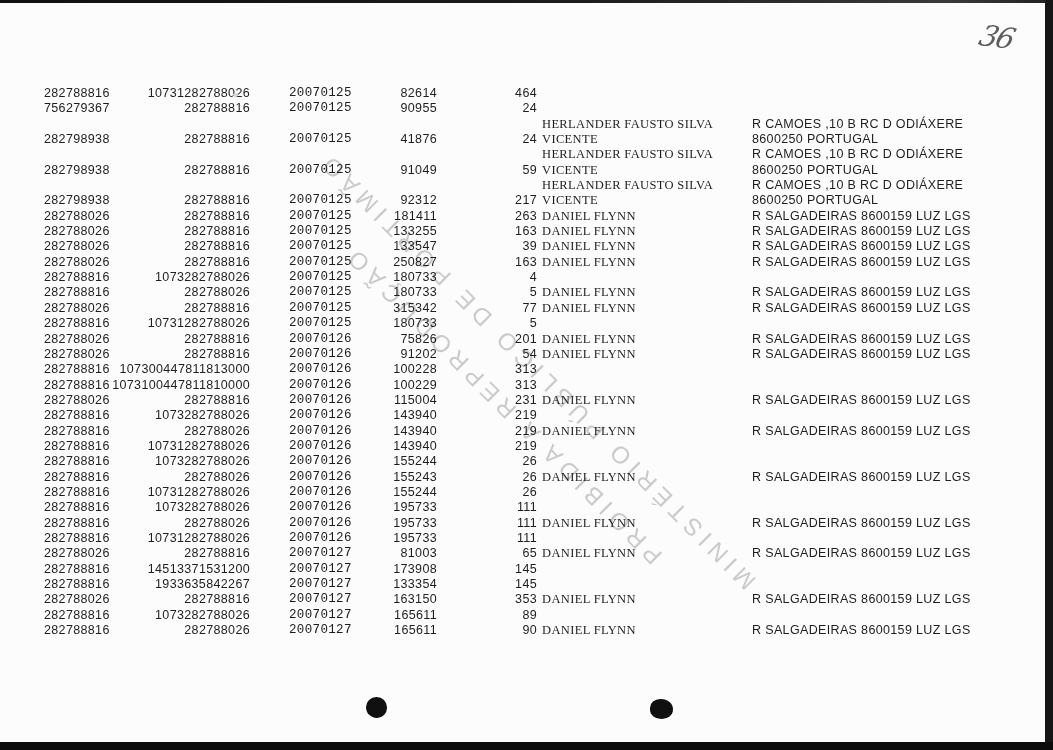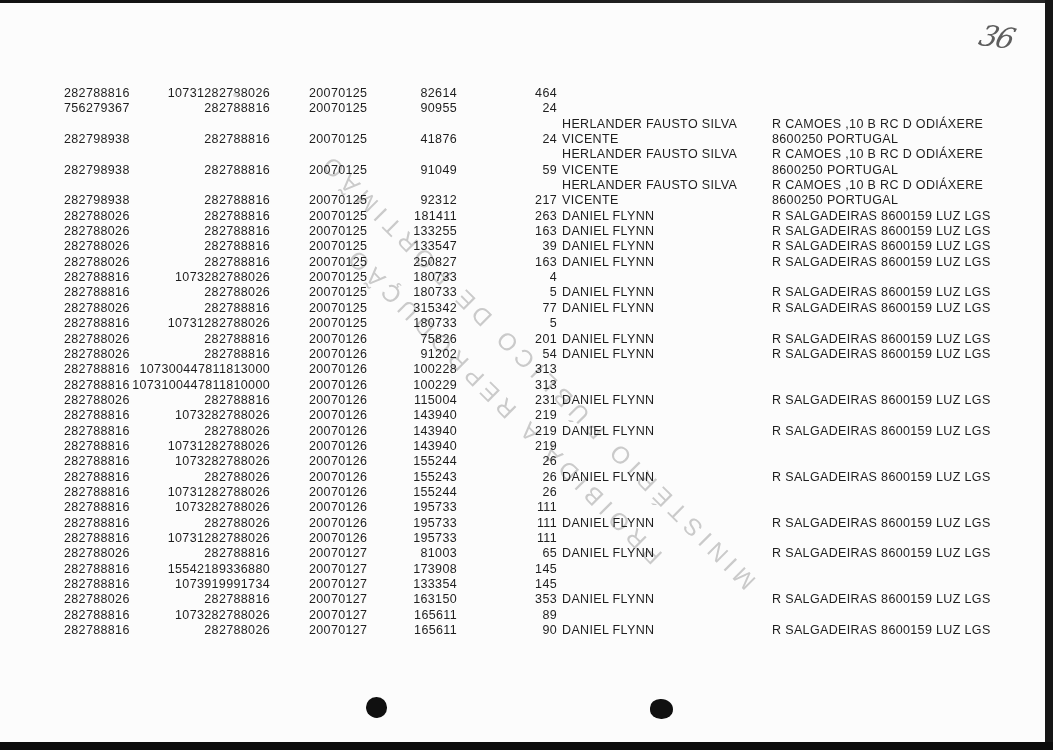--- a/index.html
+++ b/index.html
@@ -32,28 +32,28 @@
     color:#c6c6c6;opacity:.92;
     font-size:24px;letter-spacing:6px;line-height:48px;
     font-family:"Liberation Sans",sans-serif;
     pointer-events:none;
   }
   
   .table{position:absolute;left:0;top:86px;width:1053px;}
   .row{
     display:grid;
     grid-template-columns:64px 142px 99px 88px 100px 215px 297px;
-    margin-left:64px;
+    margin-left:44px;
     height:15.35px;line-height:15.5px;
     font-size:12.5px;color:#1e1e1e;letter-spacing:.35px;
   }
   .row .cell{overflow:visible;white-space:nowrap;}
   .row .c0,.row .c1,.row .c3,.row .c4{text-align:right;}
-  .row .c2{padding-left:39px;box-sizing:border-box;}
-  .row .c5{padding-left:5px;box-sizing:border-box;}
+  .row .c2{padding-left:39px;box-sizing:border-box;font-family:Liberation Mono, monospace;}
+  .row .c5{padding-left:5px;box-sizing:border-box;font-family:Liberation Serif, serif;}
   
   .dot{position:absolute;background:#101010;}
   .dot-left{left:366px;top:697px;width:21px;height:21px;border-radius:50% 50% 48% 52%;}
   .dot-right{left:650px;top:699px;width:23px;height:20px;border-radius:46% 54% 50% 50%;}
   
   .speck{position:absolute;background:#d9d9d9;border-radius:50%;}
 </style>
 </head>
 <body>
 
@@ -345,30 +345,30 @@
         <div class="cell c0">282788026</div>
         <div class="cell c1">282788816</div>
         <div class="cell c2">20070127</div>
         <div class="cell c3">81003</div>
         <div class="cell c4">65</div>
         <div class="cell c5">DANIEL FLYNN</div>
         <div class="cell c6">R SALGADEIRAS 8600159 LUZ LGS</div>
       </div>
       <div class="row">
         <div class="cell c0">282788816</div>
-        <div class="cell c1">15542189336880</div>
+        <div class="cell c1">14513371531200</div>
         <div class="cell c2">20070127</div>
         <div class="cell c3">173908</div>
         <div class="cell c4">145</div>
         <div class="cell c5"></div>
         <div class="cell c6"></div>
       </div>
       <div class="row">
         <div class="cell c0">282788816</div>
-        <div class="cell c1">1073919991734</div>
+        <div class="cell c1">1933635842267</div>
         <div class="cell c2">20070127</div>
         <div class="cell c3">133354</div>
         <div class="cell c4">145</div>
         <div class="cell c5"></div>
         <div class="cell c6"></div>
       </div>
       <div class="row">
         <div class="cell c0">282788026</div>
         <div class="cell c1">282788816</div>
         <div class="cell c2">20070127</div>

